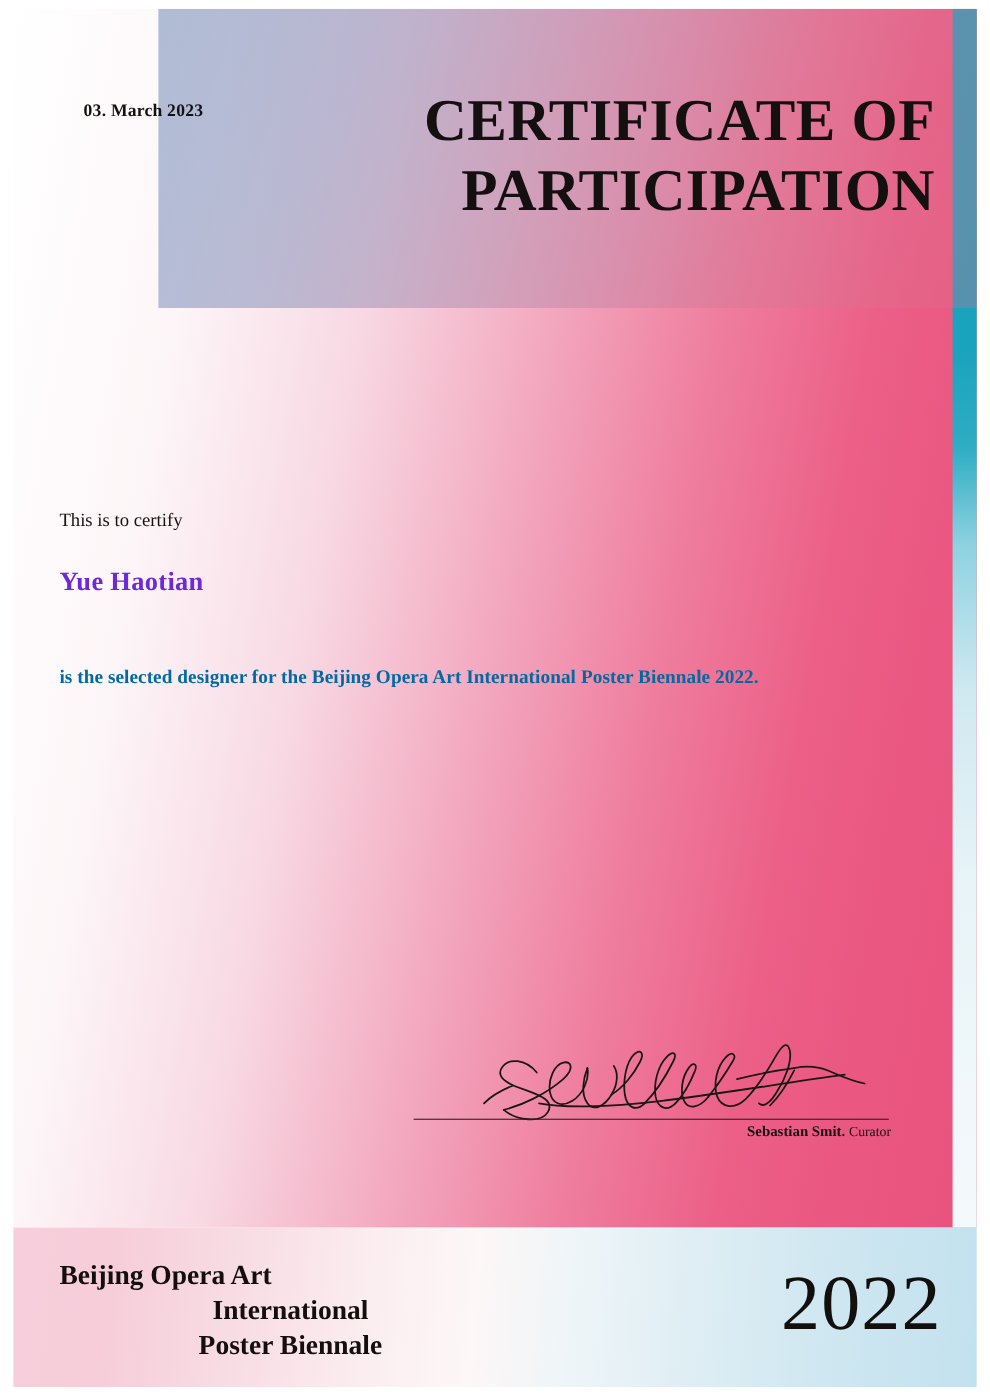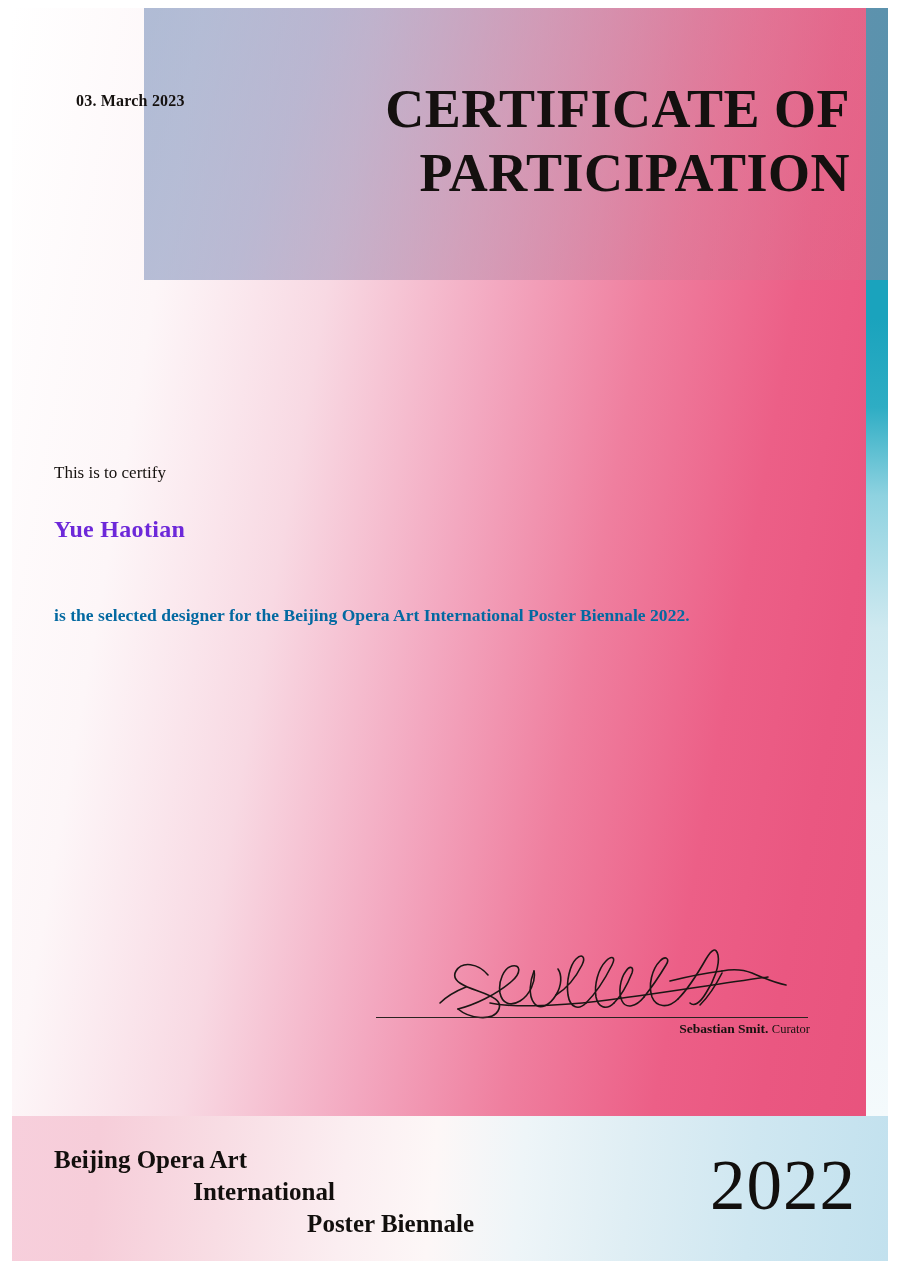--- a/index.html
+++ b/index.html
@@ -202,21 +202,21 @@
     top: 28px;
     width: 420px;
     font-family: "Liberation Serif", serif;
     font-size: 25px;
     font-weight: bold;
     line-height: 1.28;
     color: #120f0d;
   }
   .footer-title .l1 { display: block; text-align: left; }
   .footer-title .l2 { display: block; text-align: center; }
-  .footer-title .l3 { display: block; text-align: right; }
+  .footer-title .l3 { display: block; text-align: center; }
 
   .footer-year {
     position: absolute;
     right: 32px;
     top: 34px;
     font-family: "Liberation Serif", serif;
     font-size: 71px;
     color: #120f0d;
     letter-spacing: 1px;
     line-height: 1;

